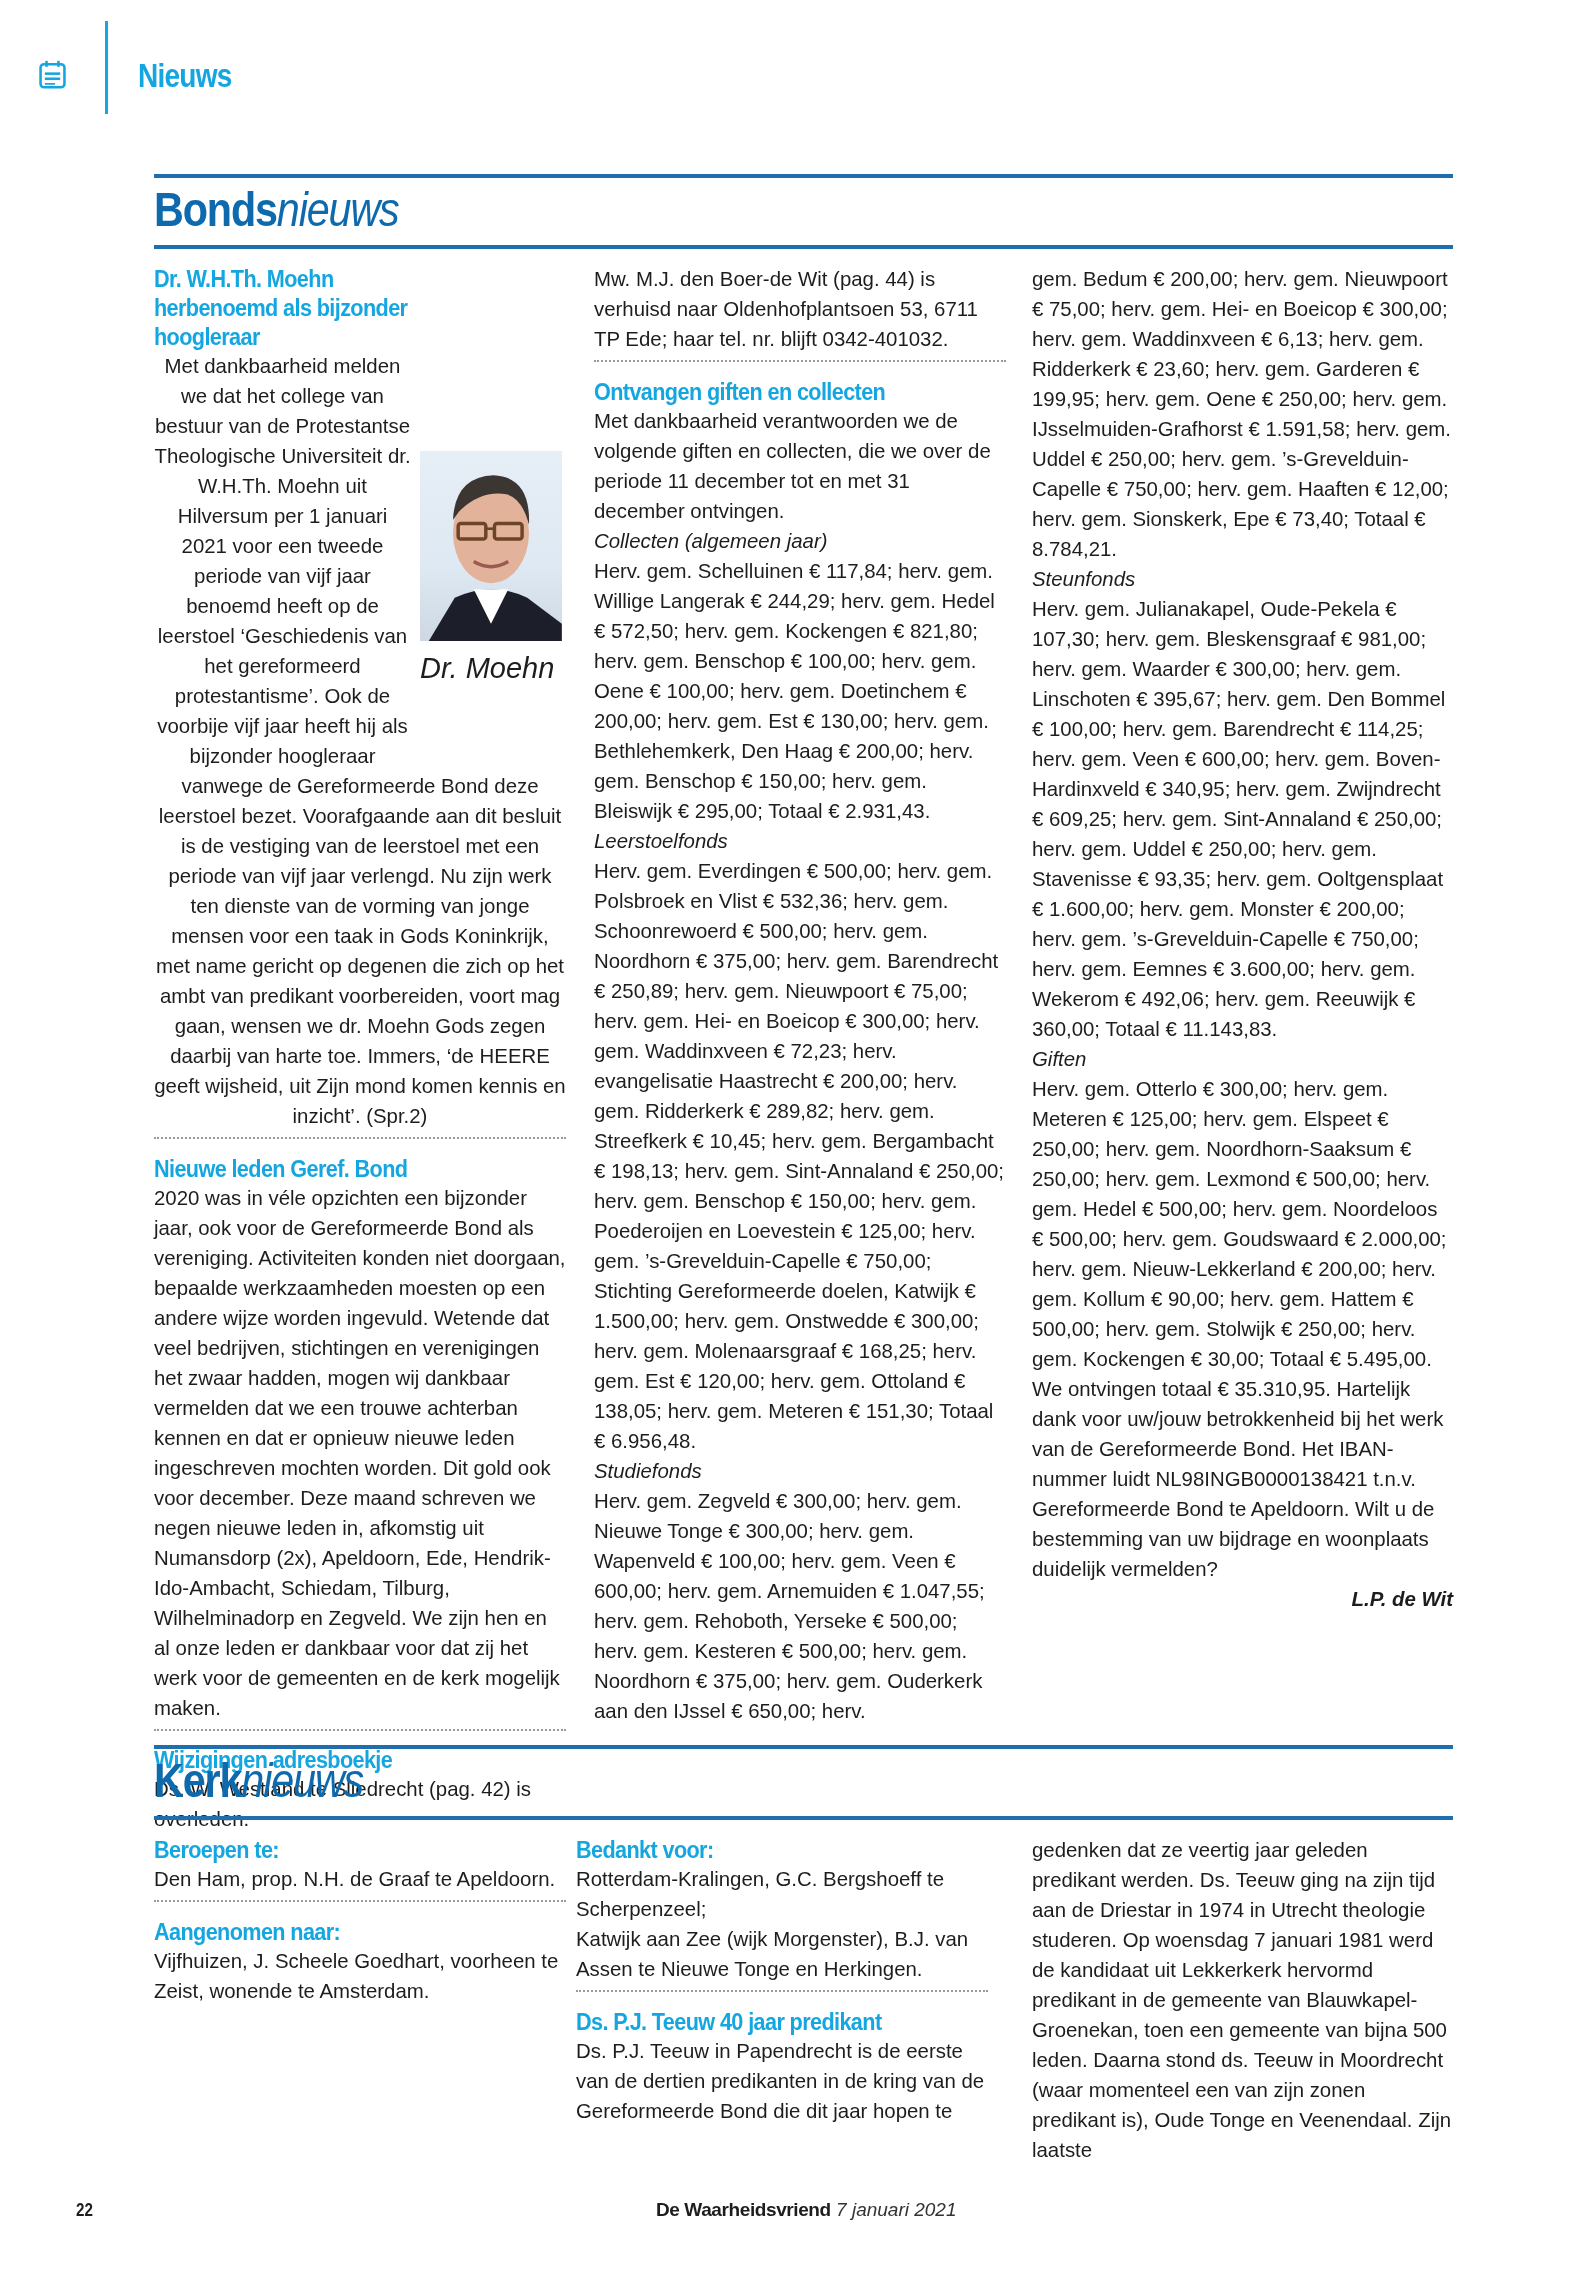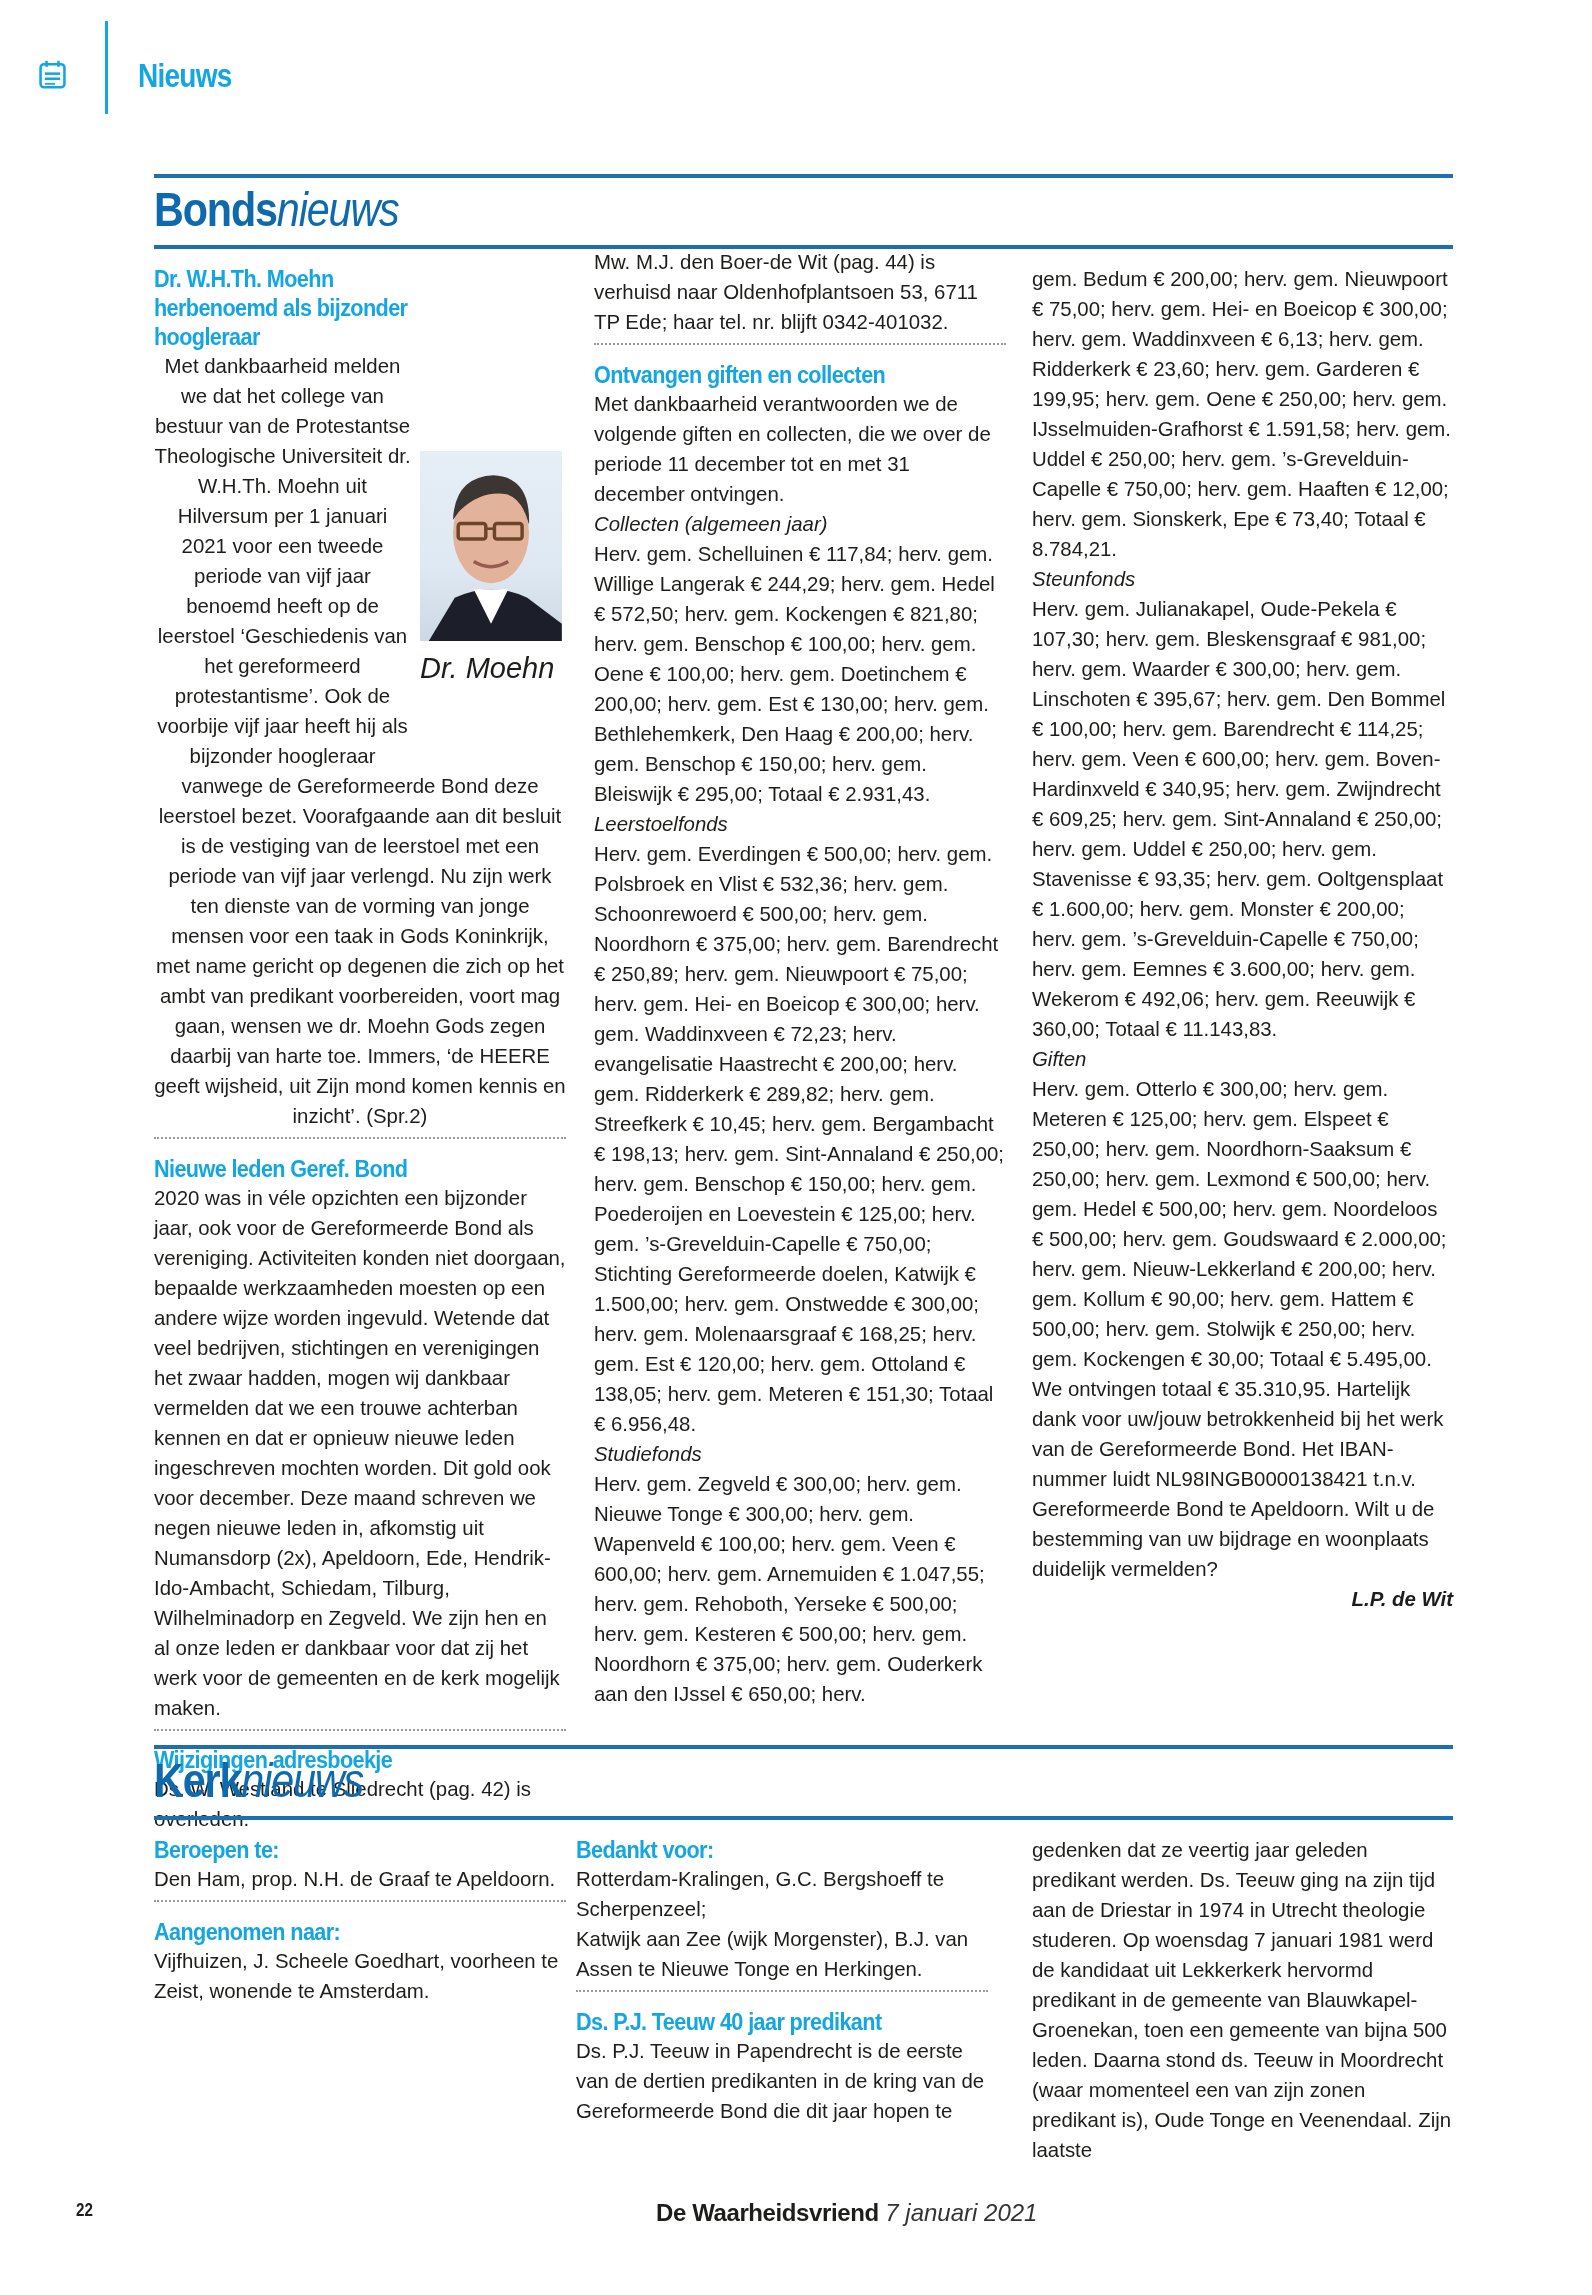--- a/index.html
+++ b/index.html
@@ -19,21 +19,21 @@
   .sub-head { font-size:24.6px; font-weight:bold; color:#14a6e0; line-height:29px; letter-spacing:-0.7px;
               transform:scaleX(0.88); transform-origin:left center; white-space:nowrap; }
   .sub-head.wrap { white-space:normal; width:114%; }
   .dots { border-bottom:2.6px dotted #9a9a9a; height:0; margin:6px 0 14.7px 0; }
   .ital { font-style:italic; }
   .signature { text-align:right; font-weight:bold;font-style:italic; }
   .photo { position:absolute; left:420px; top:451px; width:142px; height:190px;
            background:linear-gradient(180deg,#e6eef6 0%,#dfe9f3 60%,#cdd8e4 100%); overflow:hidden; }
   .caption { position:absolute; left:420px; top:652px; font-size:29px; font-style:italic; }
   .footer-page { left:76px; top:2199px; font-size:19px; font-weight:bold; transform:scaleX(0.8); transform-origin:left; }
-  .footer-pub { left:656px; top:2199px; font-size:24px; }
+  .footer-pub { left:656px; top:2199px; font-size:19px; }
   .footer-pub b { font-weight:bold; letter-spacing:-0.4px; }
   .footer-pub i { font-style:italic; color:#333; }
 </style>
 </head>
 <body>
 
 <div class="abs section-tag-icon">
   <svg width="29" height="31" viewBox="0 0 34 36">
     <rect x="3" y="6" width="28" height="27" rx="4" fill="none" stroke="#14a6e0" stroke-width="3"></rect>
     <line x1="10" y1="2" x2="10" y2="9" stroke="#14a6e0" stroke-width="3"></line>
@@ -71,21 +71,21 @@
     <ellipse cx="82" cy="95" rx="44" ry="58" fill="#e2b29b"></ellipse>
     <path d="M38 80 Q40 30 85 28 Q128 30 126 85 Q118 55 100 50 Q70 45 45 70 Z" fill="#3c3632"></path>
     <rect x="44" y="84" width="32" height="18" rx="3" fill="none" stroke="#6b4526" stroke-width="4"></rect>
     <rect x="86" y="84" width="32" height="18" rx="3" fill="none" stroke="#6b4526" stroke-width="4"></rect>
     <line x1="76" y1="90" x2="86" y2="90" stroke="#6b4526" stroke-width="3"></line>
     <path d="M62 128 Q82 140 102 128" fill="none" stroke="#9b5a4f" stroke-width="4"></path>
   </svg>
 </div>
 <div class="caption">Dr. Moehn</div>
 
-<div class="col" style="left:594px; top:247px; width:412px;">
+<div class="col" style="left:594px; top:264px; width:412px;">
   <p>Mw. M.J. den Boer-de Wit (pag. 44) is verhuisd naar Oldenhofplantsoen 53, 6711 TP Ede; haar tel. nr. blijft 0342-401032.</p>
   <div class="dots"></div>
   <div class="sub-head">Ontvangen giften en collecten</div>
   <p>Met dankbaarheid verantwoorden we de volgende giften en collecten, die we over de periode 11 december tot en met 31 december ontvingen.</p>
   <p class="ital">Collecten (algemeen jaar)</p>
   <p>Herv. gem. Schelluinen € 117,84; herv. gem. Willige Langerak € 244,29; herv. gem. Hedel € 572,50; herv. gem. Kockengen € 821,80; herv. gem. Benschop € 100,00; herv. gem. Oene € 100,00; herv. gem. Doetinchem € 200,00; herv. gem. Est € 130,00; herv. gem. Bethlehemkerk, Den Haag € 200,00; herv. gem. Benschop € 150,00; herv. gem. Bleiswijk € 295,00; Totaal € 2.931,43.</p>
   <p class="ital">Leerstoelfonds</p>
   <p>Herv. gem. Everdingen € 500,00; herv. gem. Polsbroek en Vlist € 532,36; herv. gem. Schoonrewoerd € 500,00; herv. gem. Noordhorn € 375,00; herv. gem. Barendrecht € 250,89; herv. gem. Nieuwpoort € 75,00; herv. gem. Hei- en Boeicop € 300,00; herv. gem. Waddinxveen € 72,23; herv. evangelisatie Haastrecht € 200,00; herv. gem. Ridderkerk € 289,82; herv. gem. Streefkerk € 10,45; herv. gem. Bergambacht € 198,13; herv. gem. Sint-Annaland € 250,00; herv. gem. Benschop € 150,00; herv. gem. Poederoijen en Loevestein € 125,00; herv. gem. ’s-Grevelduin-Capelle € 750,00; Stichting Gereformeerde doelen, Katwijk € 1.500,00; herv. gem. Onstwedde € 300,00; herv. gem. Molenaarsgraaf € 168,25; herv. gem. Est € 120,00; herv. gem. Ottoland € 138,05; herv. gem. Meteren € 151,30; Totaal € 6.956,48.</p>
   <p class="ital">Studiefonds</p>
   <p>Herv. gem. Zegveld € 300,00; herv. gem. Nieuwe Tonge € 300,00; herv. gem. Wapenveld € 100,00; herv. gem. Veen € 600,00; herv. gem. Arnemuiden € 1.047,55; herv. gem. Rehoboth, Yerseke € 500,00; herv. gem. Kesteren € 500,00; herv. gem. Noordhorn € 375,00; herv. gem. Ouderkerk aan den IJssel € 650,00; herv.</p>

